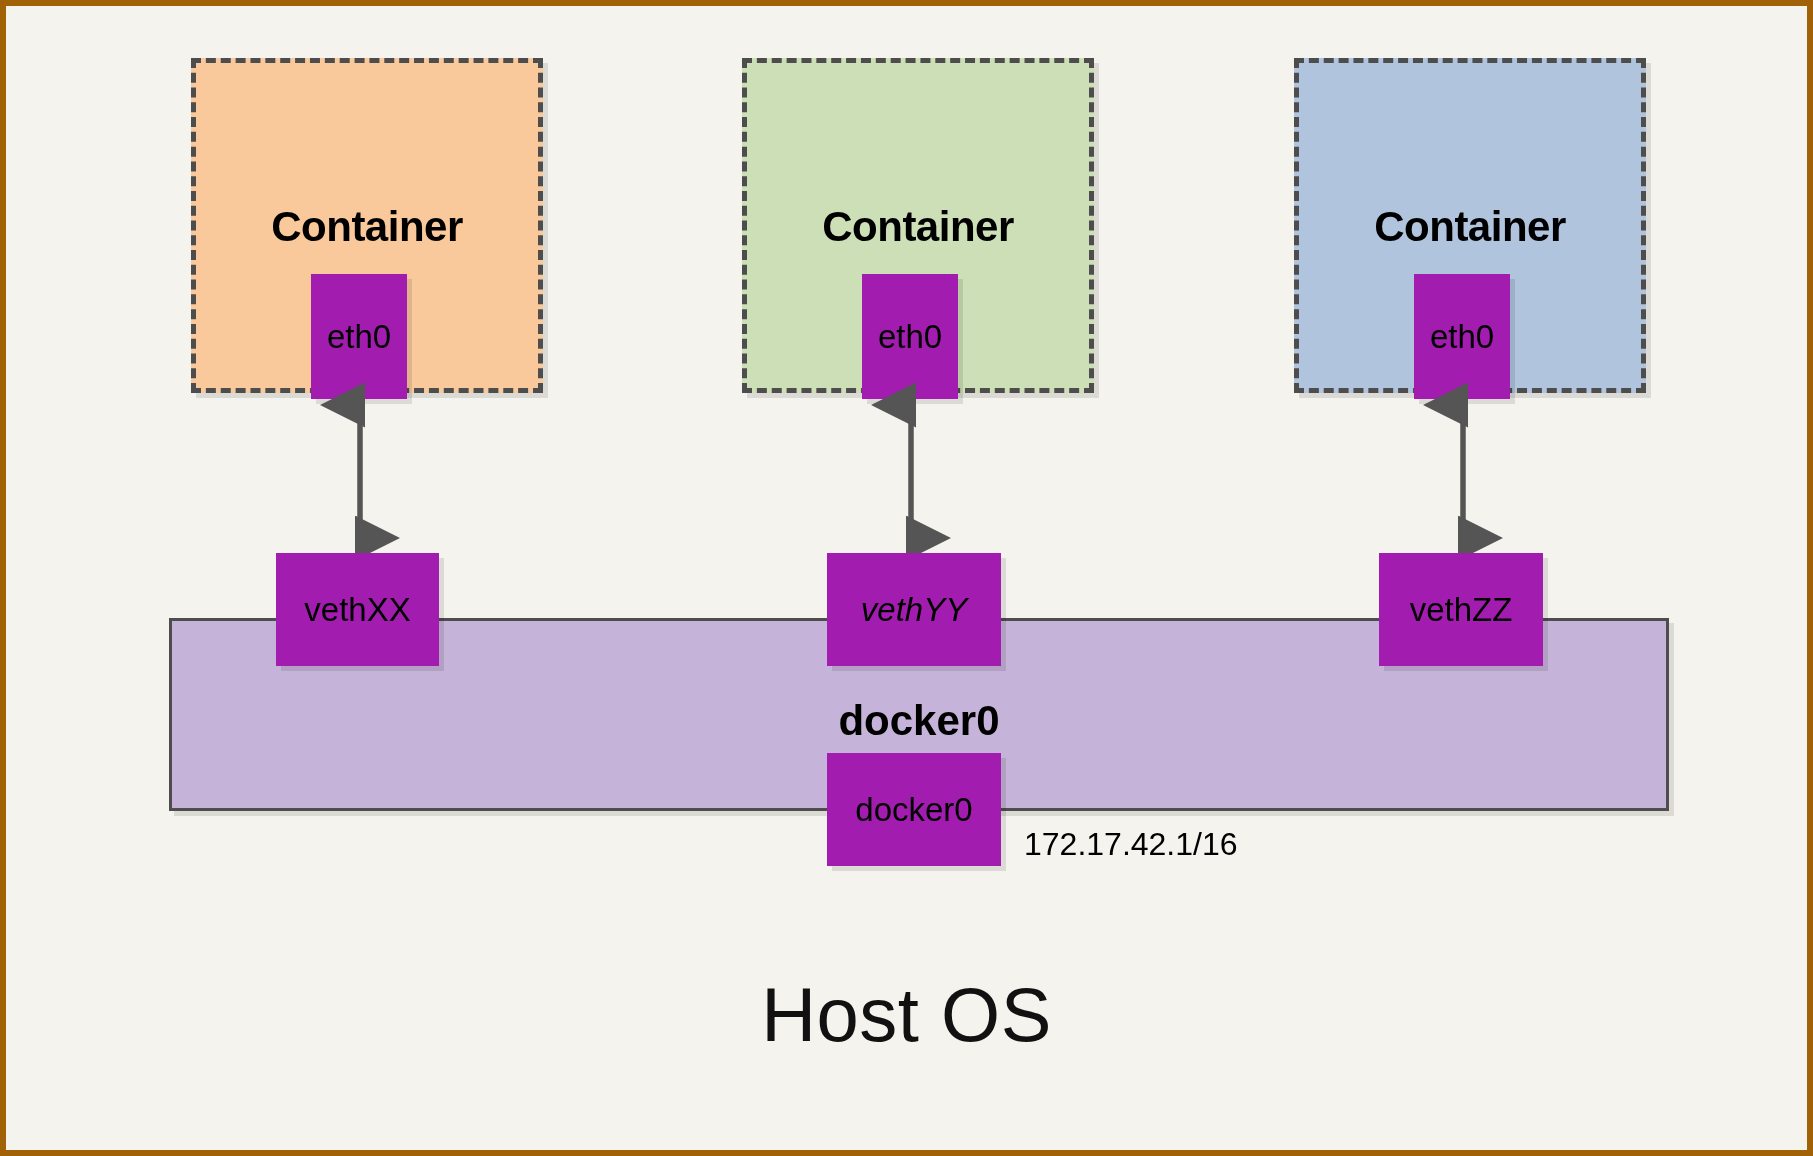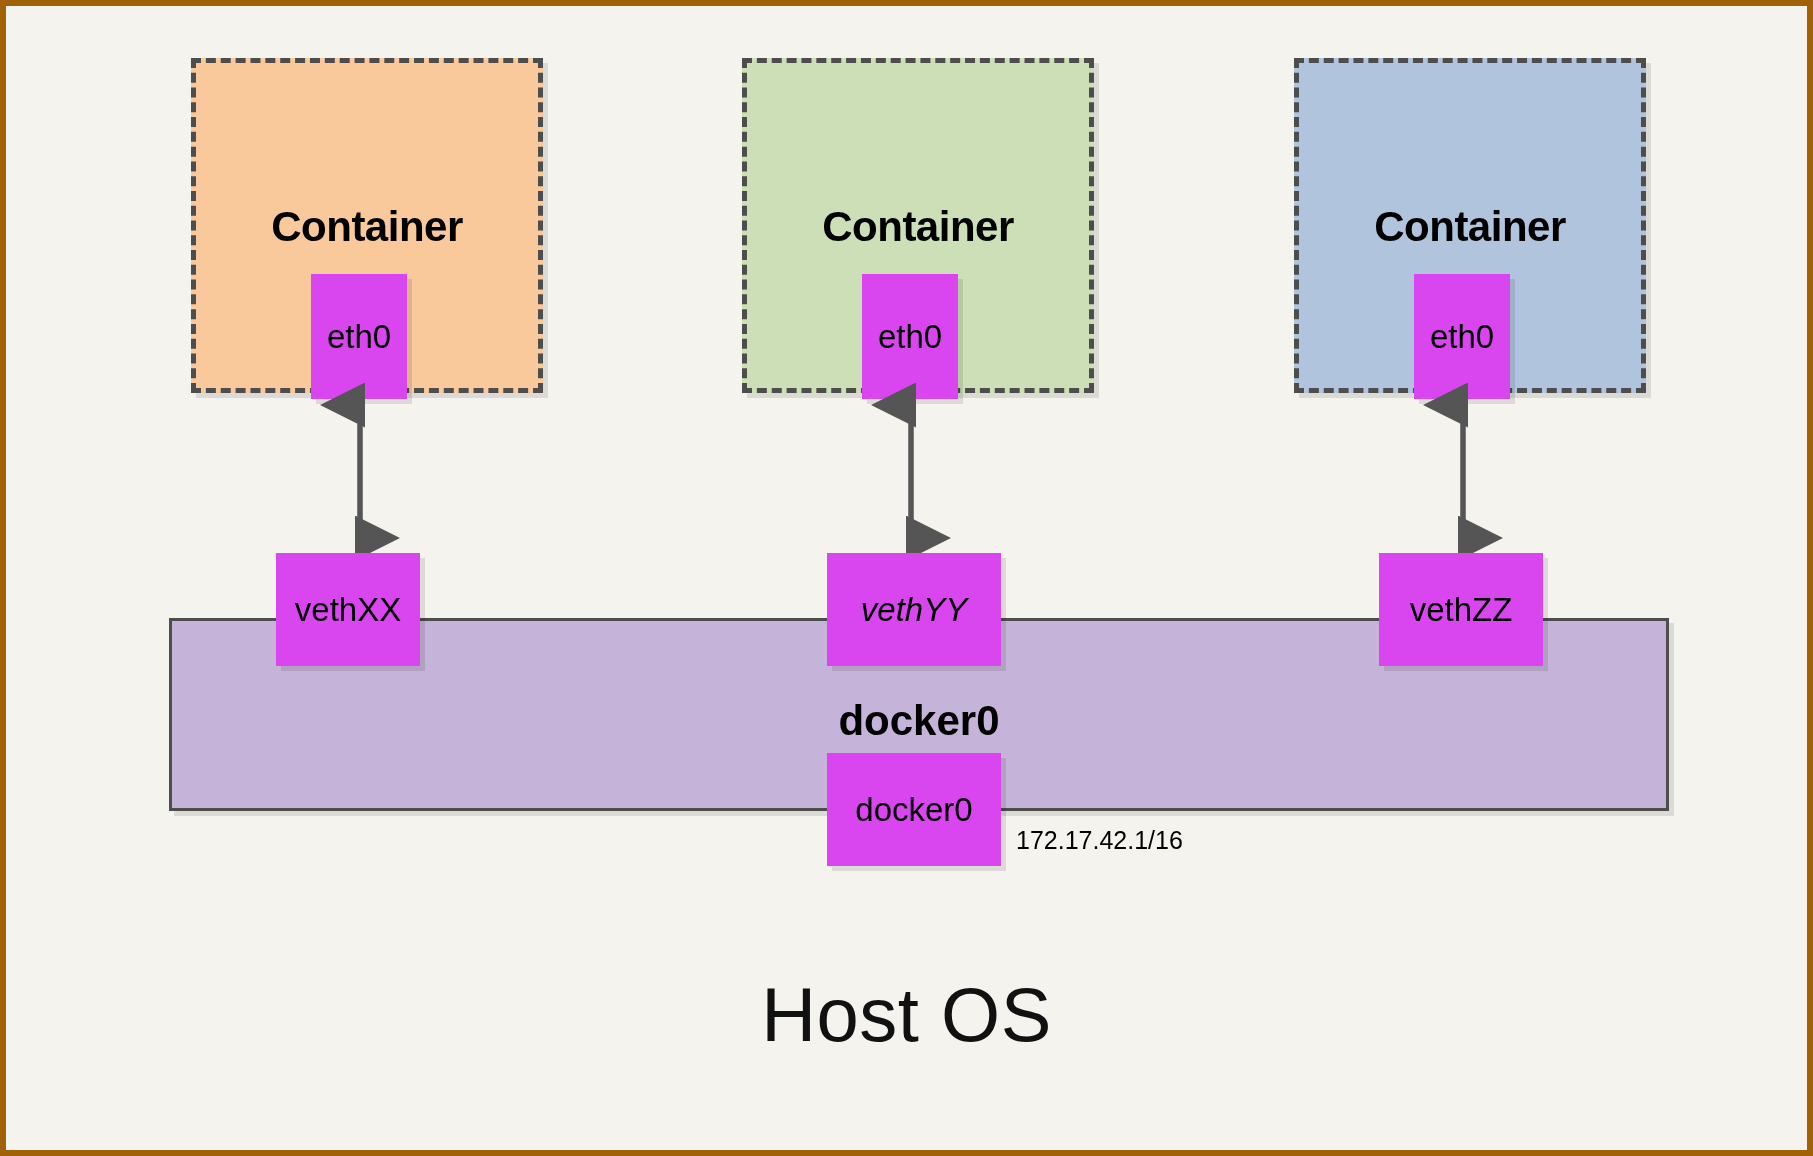--- a/index.html
+++ b/index.html
@@ -32,21 +32,21 @@
     text-align: center;
     font-size: 42px;
     font-weight: bold;
     color: #000000;
     letter-spacing: -0.5px;
   }
 
   
   .yellow-box {
     position: absolute;
-    background: #d946ef;
+    background: #a21caf;
     box-sizing: border-box;
     box-shadow: 5px 5px 0 0 rgba(0,0,0,0.10);
     display: flex;
     align-items: center;
     justify-content: center;
     color: #000000;
     font-size: 33px;
     font-weight: normal;
     white-space: nowrap;
   }
@@ -71,23 +71,24 @@
 
   
   .arrow-svg {
     position: absolute;
     overflow: visible;
   }
 
   
   .plain-label {
     position: absolute;
-    font-size: 25px;
+    font-size: 32px;
     color: #000000;
     white-space: nowrap;
+    margin-left: 8px;
   }
   .host-label {
     position: absolute;
     left: 0;
     right: 0;
     text-align: center;
     font-size: 76px;
     color: #111111;
     letter-spacing: 0.5px;
   }
@@ -132,21 +133,21 @@
 
   <svg class="arrow-svg" style="left:1433px; top:388px; width:48px; height:155px;" viewBox="0 0 48 155">
     <line x1="24" y1="144" x2="24" y2="11" stroke="#555555" stroke-width="5" marker-end="url(#ah-up)"></line>
     <line x1="24" y1="11" x2="24" y2="144" stroke="#555555" stroke-width="5" marker-end="url(#ah-dn)"></line>
   </svg>
 
   <div class="bridge-bar" style="left:163px; top:612px; width:1500px; height:193px;">
     <div class="bridge-title" style="top:76px;">docker0</div>
   </div>
 
-  <div class="yellow-box" style="left:270px; top:547px; width:144px; height:113px;">vethXX</div>
+  <div class="yellow-box" style="left:270px; top:547px; width:163px; height:113px;">vethXX</div>
 
   <div class="yellow-box" style="left:821px; top:547px; width:174px; height:113px;font-style:italic;">vethYY</div>
 
   <div class="yellow-box" style="left:1373px; top:547px; width:164px; height:113px;">vethZZ</div>
 
   <div class="yellow-box" style="left:821px; top:747px; width:174px; height:113px;">docker0</div>
 
   <div class="plain-label" style="left:1010px; top:820px;">172.17.42.1/16</div>
 
   <div class="host-label" style="top:965px;">Host OS</div>

